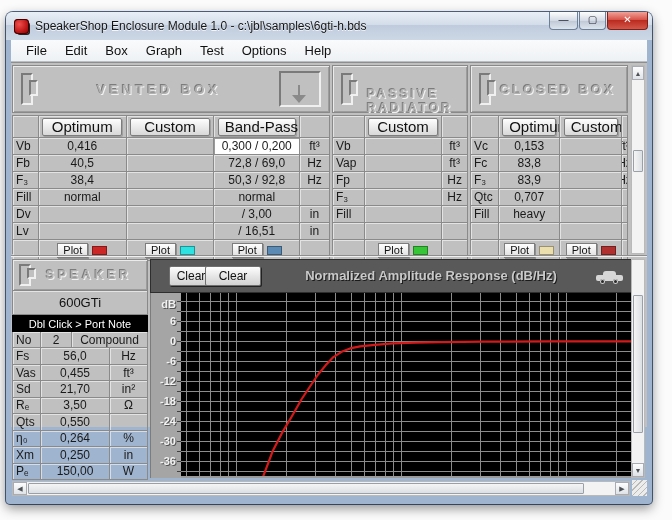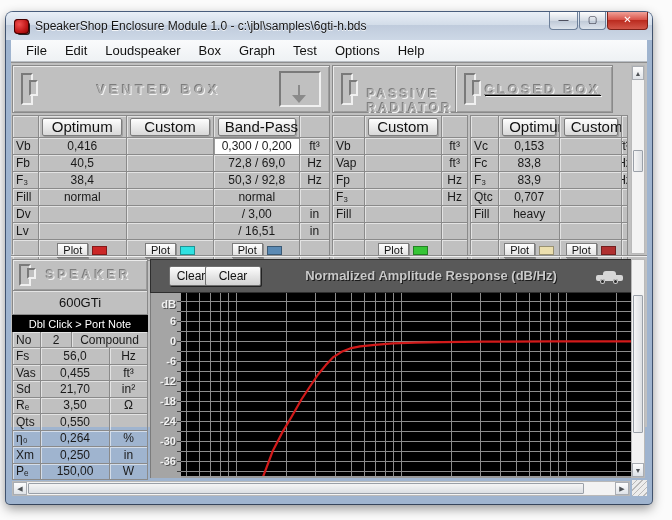--- a/index.html
+++ b/index.html
@@ -159,21 +159,20 @@
     <div class="title-text">SpeakerShop Enclosure Module 1.0 - c:\jbl\samples\6gti-h.bds</div>
     <div class="winbtns">
       <div class="winbtn min">—</div>
       <div class="winbtn max">▢</div>
       <div class="winbtn close">✕</div>
     </div>
   </div>
   <div class="menubar" id="menubar">
       <div class="menu-item">File</div>
       <div class="menu-item">Edit</div>
-      <div class="menu-item">Loudspeaker</div>
       <div class="menu-item">Box</div>
       <div class="menu-item">Graph</div>
       <div class="menu-item">Test</div>
       <div class="menu-item">Options</div>
       <div class="menu-item">Help</div>
     </div>
 
   <div class="content">
 
     <div class="boxhdr" style="left:1px; width:318px;">
@@ -188,21 +187,21 @@
           <div class="vl"></div>
       </div>
     </div>
     <div class="boxhdr" style="left:321px; width:136px;">
       <div class="icon-sp">
         <div class="b1 emb"></div>
           <div class="b2 emb"></div>
       </div>
       <div class="ttl2 engrave">PASSIVE RADIATOR</div>
     </div>
-    <div class="boxhdr" style="left:444px; width:158px;text-decoration:underline;">
+    <div class="boxhdr" style="left:459px; width:158px;">
       <div class="icon-sp">
         <div class="b1 emb"></div>
           <div class="b2 emb"></div>
       </div>
       <div class="ttl engrave" style="letter-spacing:3px;">CLOSED BOX</div>
     </div>
 
     <div id="utables">
         <div class="utable" style="left: 1px; width: 318px;">
           <div class="urow">

